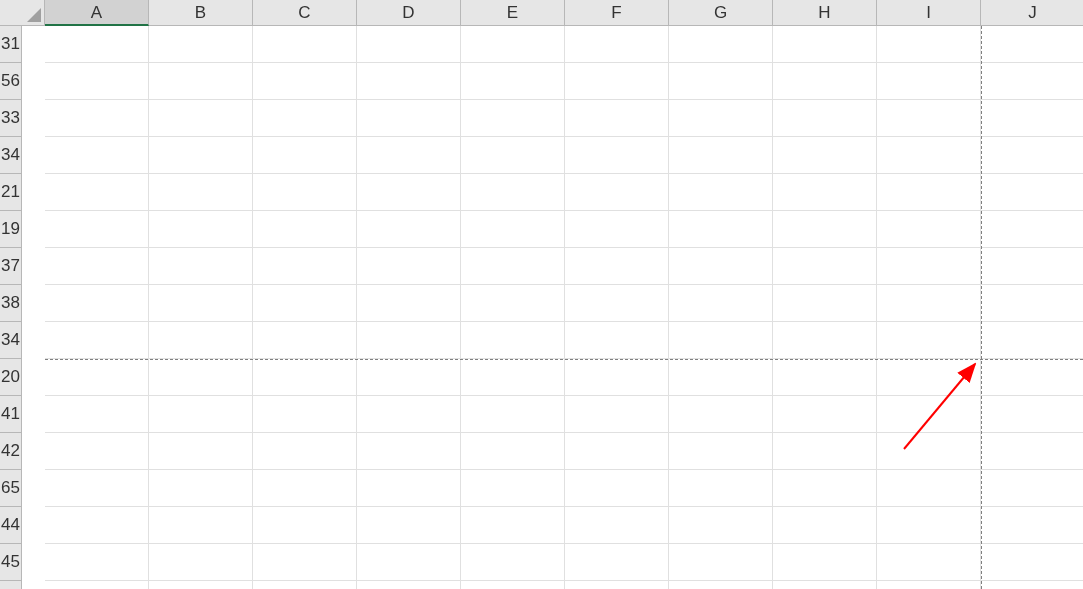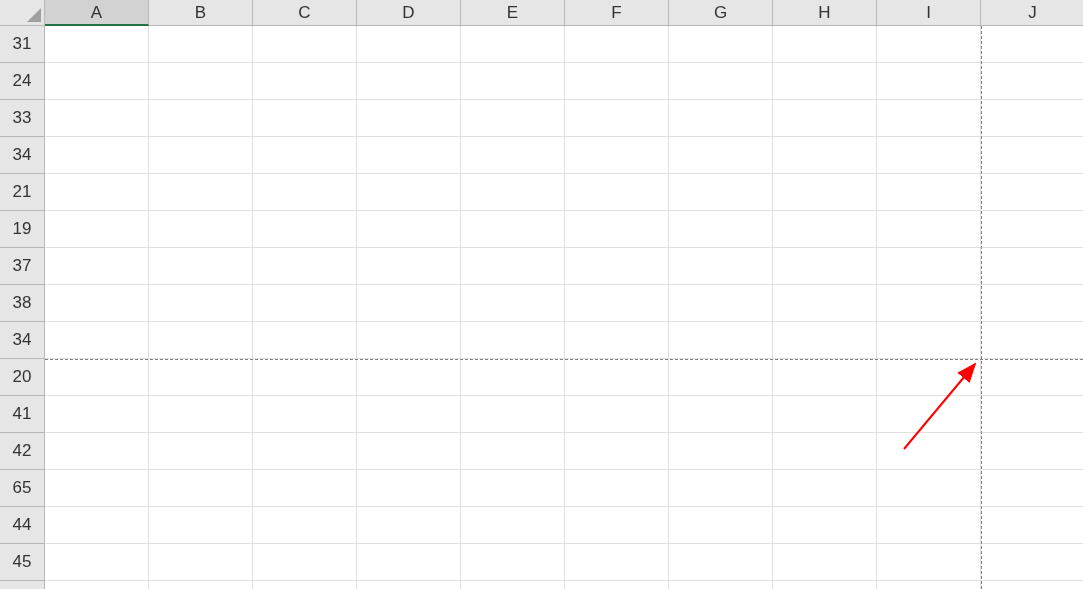--- a/index.html
+++ b/index.html
@@ -58,21 +58,21 @@
     border-bottom: 2px solid #217346;
   }
   .row-header {
     background: #e6e6e6;
     border-right: 1px solid #b7b7b7;
     border-bottom: 1px solid #b7b7b7;
     text-align: center;
     font-size: 17px;
     color: #333;
     user-select: none;
-    width: 45px;
+    width: 22px;
     display: flex;
     align-items: center;
     justify-content: center;
   }
   .cell {
     border-right: 1px solid #e0e0e0;
     border-bottom: 1px solid #e0e0e0;
     background: #fff;
   }
   .page-break-h {
@@ -115,21 +115,21 @@
     <div class="cell"></div>
     <div class="cell"></div>
     <div class="cell"></div>
     <div class="cell"></div>
     <div class="cell"></div>
     <div class="cell"></div>
     <div class="cell"></div>
     <div class="cell"></div>
     <div class="cell"></div>
     <div class="cell"></div>
-    <div class="row-header">24</div>
+    <div class="row-header">56</div>
     <div class="cell"></div>
     <div class="cell"></div>
     <div class="cell"></div>
     <div class="cell"></div>
     <div class="cell"></div>
     <div class="cell"></div>
     <div class="cell"></div>
     <div class="cell"></div>
     <div class="cell"></div>
     <div class="cell"></div>

